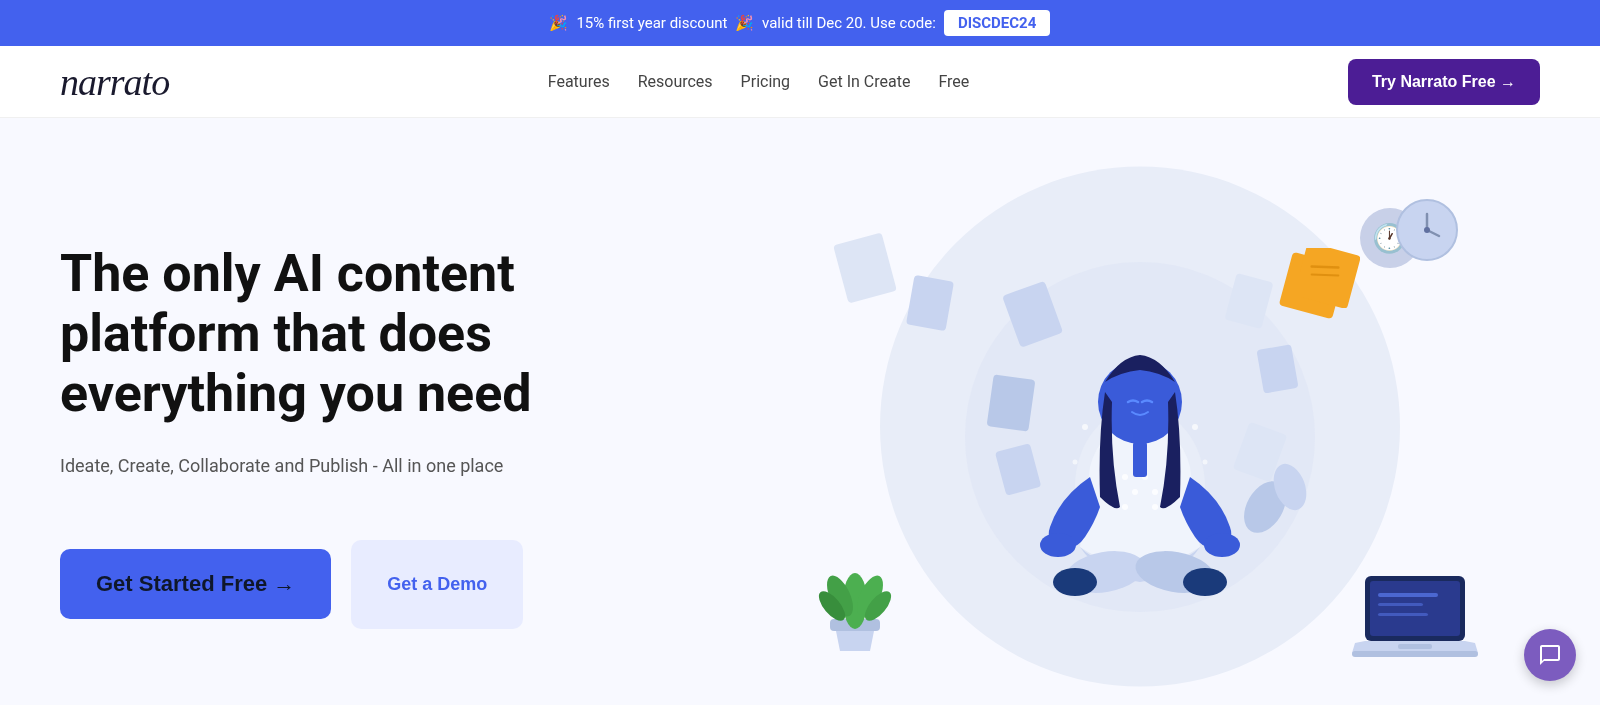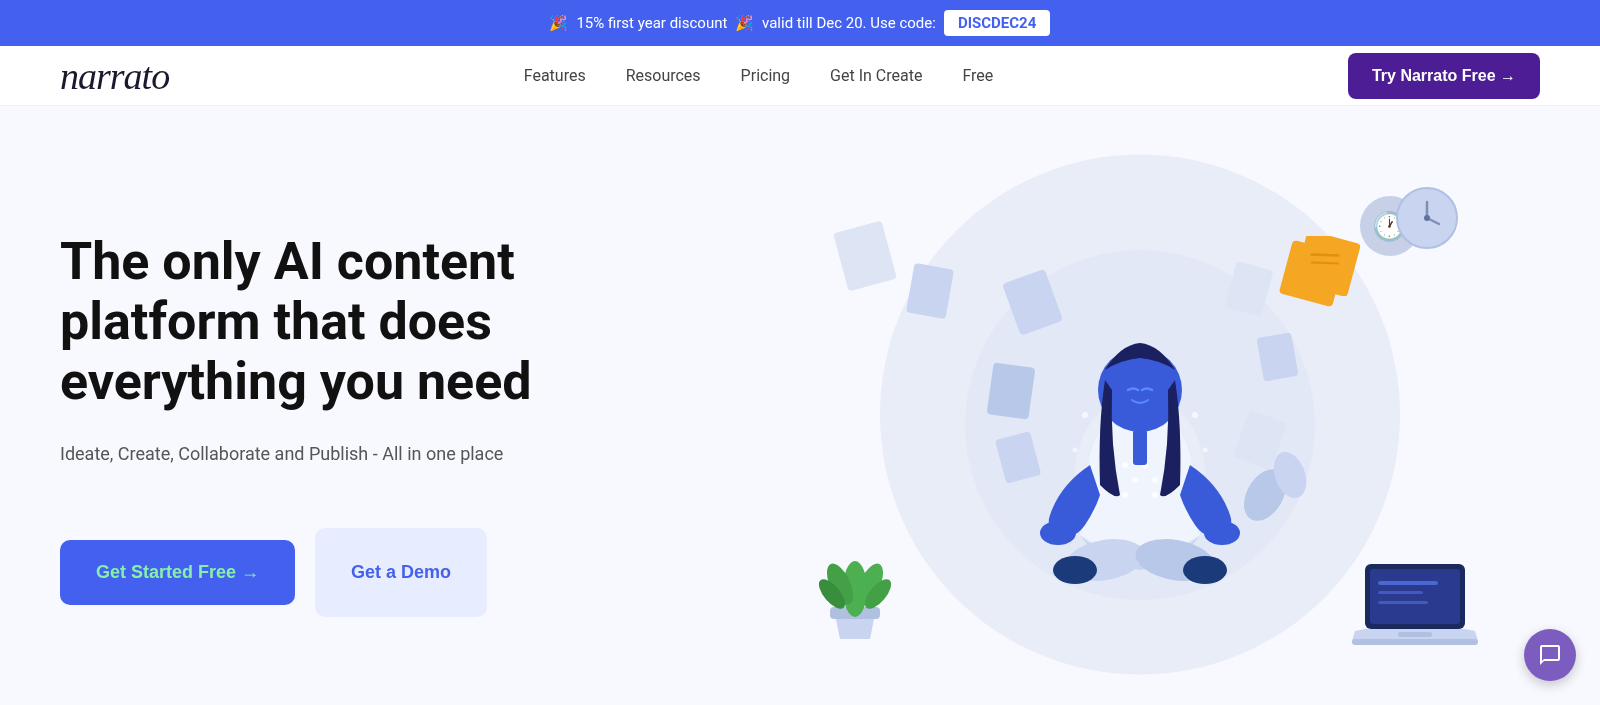--- a/index.html
+++ b/index.html
@@ -26,35 +26,35 @@
       font-size: 15px;
     }
 
     
     nav {
       background: white;
       display: flex;
       align-items: center;
       justify-content: space-between;
       padding: 0 60px;
-      height: 60px;
+      height: 72px;
       border-bottom: 1px solid #f0f0f0;
     }
     .logo {
       font-family: 'Georgia', cursive;
       font-size: 36px;
       color: #222;
       font-style: italic;
       font-weight: 400;
       letter-spacing: -1px;
     }
     .nav-links {
       display: flex;
       align-items: center;
-      gap: 40px;
+      gap: 28px;
       list-style: none;
     }
     .nav-links a {
       text-decoration: none;
       color: #444;
       font-size: 16px;
     }
     .nav-cta {
       background: #4c1d95;
       color: white;
@@ -97,25 +97,25 @@
       line-height: 1.6;
       max-width: 480px;
     }
     .hero-buttons {
       display: flex;
       gap: 20px;
       align-items: center;
     }
     .btn-primary {
       background: #4361ee;
-      color: #86efac;
+      color: #0f172a;
       border: none;
       padding: 22px 36px;
       border-radius: 10px;
-      font-size: 18px;
+      font-size: 22px;
       font-weight: 600;
       cursor: pointer;
       display: flex;
       align-items: center;
       gap: 10px;
     }
     .btn-secondary {
       background: #e8ecff;
       color: #4361ee;
       border: none;

